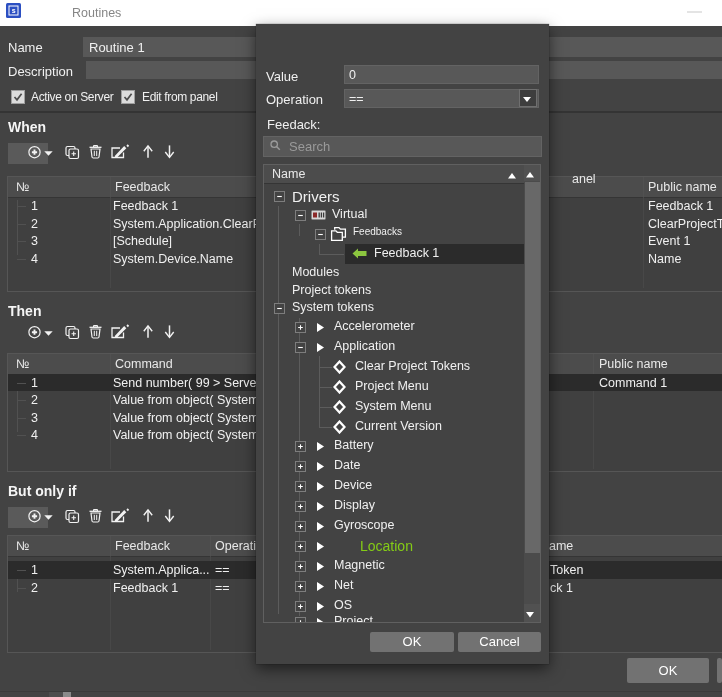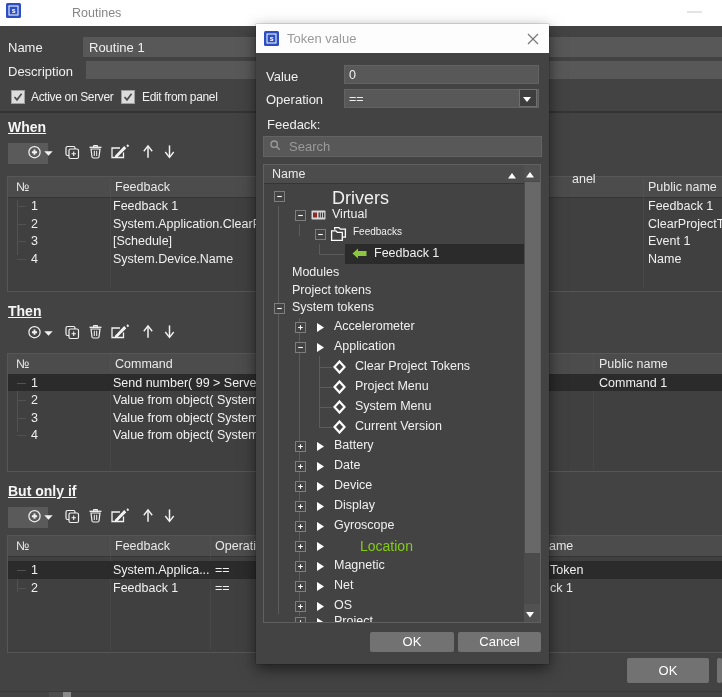--- a/index.html
+++ b/index.html
@@ -4,21 +4,21 @@
 <style>
   html,body{margin:0;padding:0;}
   body{width:722px;height:697px;position:relative;overflow:hidden;background:#ffffff;
        font-family:"Liberation Sans", sans-serif;}
   .abs{position:absolute;}
   
   #titlebar{left:0;top:0;width:722px;height:26px;background:#ffffff;}
   #mainwin{left:0;top:26px;width:722px;height:671px;background:#434343;}
   .lbl{color:#f0f0f0;font-size:13px;}
   .inp{background:#585858;}
-  .hdg{color:#f5f5f5;font-size:14px;font-weight:bold;text-decoration:underline;}
+  .hdg{color:#f5f5f5;font-size:14px;font-weight:bold;}
   .tbl{background:#404040;border:1px solid #565656;}
   .thead{background:#4c4c4c;border-bottom:1px solid #353535;}
   .thtxt{color:#e8e8e8;font-size:12.5px;}
   .cell{color:#f0f0f0;font-size:12.5px;white-space:nowrap;}
   .vsep{width:1px;background:#515151;}
   .selrow{background:#2b2b2b;}
   .toolbox{background:#5a5a5a;}
   
   #dlg{left:256px;top:24px;width:293px;height:640px;background:#434343;
        box-shadow:0 5px 14px rgba(0,0,0,0.55), 0 0 1px rgba(0,0,0,0.6);}
@@ -219,31 +219,20 @@
     <div class="abs" style="left:17px;top:588px;width:9px;height:1px;background:#515151"></div>
   </div>
 
 <div class="abs btn" style="left:627px;top:658px;width:82px;height:25px;line-height:25px;">OK</div>
 <div class="abs btn" style="left:717px;top:658px;width:5px;height:25px;"></div>
 <div class="abs" style="left:0px;top:691px;width:722px;height:1px;background:#3a3a3a;"></div>
 <div class="abs" style="left:49px;top:692px;width:15px;height:5px;background:#4d4d4d;"></div>
 <div class="abs" style="left:63px;top:692px;width:8px;height:5px;background:#8a8a8a;"></div>
 
 <div id="dlg" class="abs">
-  <div id="dlgtitle" class="abs">
-    <svg class="abs" style="left:8px;top:7px" width="15" height="15" viewBox="0 0 15 15">
-      <rect x="0" y="0" width="15" height="15" rx="1.5" fill="#2b4fc2"></rect>
-      <rect x="3" y="3" width="9" height="9" fill="none" stroke="#ffffff" stroke-width="1"></rect>
-      <text x="7.6" y="10" font-size="7" font-weight="bold" fill="#ffffff" text-anchor="middle" font-family="Liberation Sans">s</text>
-    </svg>
-    <div class="abs" style="left:31px;top:7px;color:#9a9a9a;font-size:13px;">Token value</div>
-    <svg class="abs" style="left:271px;top:9px;" width="12" height="12" viewBox="0 0 12 12">
-      <path d="M1 1 L11 11 M11 1 L1 11" stroke="#777777" stroke-width="1.2" fill="none"></path>
-    </svg>
-  </div>
 
   <div class="abs lbl" style="left:10px;top:45px;">Value</div>
   <div class="abs dinp" style="left:88px;top:41px;width:193px;height:17px;"></div>
   <div class="abs cell" style="left:93px;top:44px;">0</div>
 
   <div class="abs lbl" style="left:10px;top:68px;">Operation</div>
   <div class="abs dinp" style="left:88px;top:65px;width:193px;height:17px;"></div>
   <div class="abs cell" style="left:93px;top:68px;">==</div>
   <div class="abs" style="left:263px;top:65px;width:16px;height:16px;background:#3e3e3e;border:1px solid #6f6f6f;"></div>
   <svg class="abs" style="left:267px;top:73px;" width="8" height="5" viewBox="0 0 8 5">
@@ -286,21 +275,21 @@
         <div class="gl" style="left:55px;top:202px;width:13px;height:1px;"></div>
         <div class="gl" style="left:55px;top:222px;width:13px;height:1px;"></div>
         <div class="gl" style="left:55px;top:242px;width:13px;height:1px;"></div>
         <div class="gl" style="left:55px;top:262px;width:13px;height:1px;"></div>
         <div class="gl" style="left:55px;top:89px;width:25px;height:1px;"></div>
         <div class="ebox" style="left:10px;top:26px;">
           <svg width="9" height="9" viewBox="0 0 9 9" style="position:absolute;left:0;top:0">
             <path d="M2.2 4.5 L6.8 4.5" stroke="#ffffff" stroke-width="1.1"></path>
           </svg>
         </div>
-        <div class="abs" style="left:28px;top:23px;color:#f0f0f0;font-size:18px;white-space:nowrap;margin-left:40px;">Drivers</div>
+        <div class="abs" style="left:28px;top:23px;color:#f0f0f0;font-size:15px;white-space:nowrap;">Drivers</div>
         <div class="ebox" style="left:31px;top:45px;">
           <svg width="9" height="9" viewBox="0 0 9 9" style="position:absolute;left:0;top:0">
             <path d="M2.2 4.5 L6.8 4.5" stroke="#ffffff" stroke-width="1.1"></path>
           </svg>
         </div>
         <svg class="abs" style="left:47px;top:45px" width="15" height="10" viewBox="0 0 15 10">
           <rect x="0.5" y="0.5" width="14" height="9" rx="1" fill="#d8d8d8" stroke="#8a8a8a" stroke-width="0.8"></rect>
           <rect x="2" y="2.5" width="4" height="5" fill="#8c2a2a"></rect>
           <path d="M8.2 2.5 L8.2 7.5 M10.4 2.5 L10.4 7.5 M12.6 2.5 L12.6 7.5" stroke="#3a3a3a" stroke-width="1.3"></path>
         </svg>

